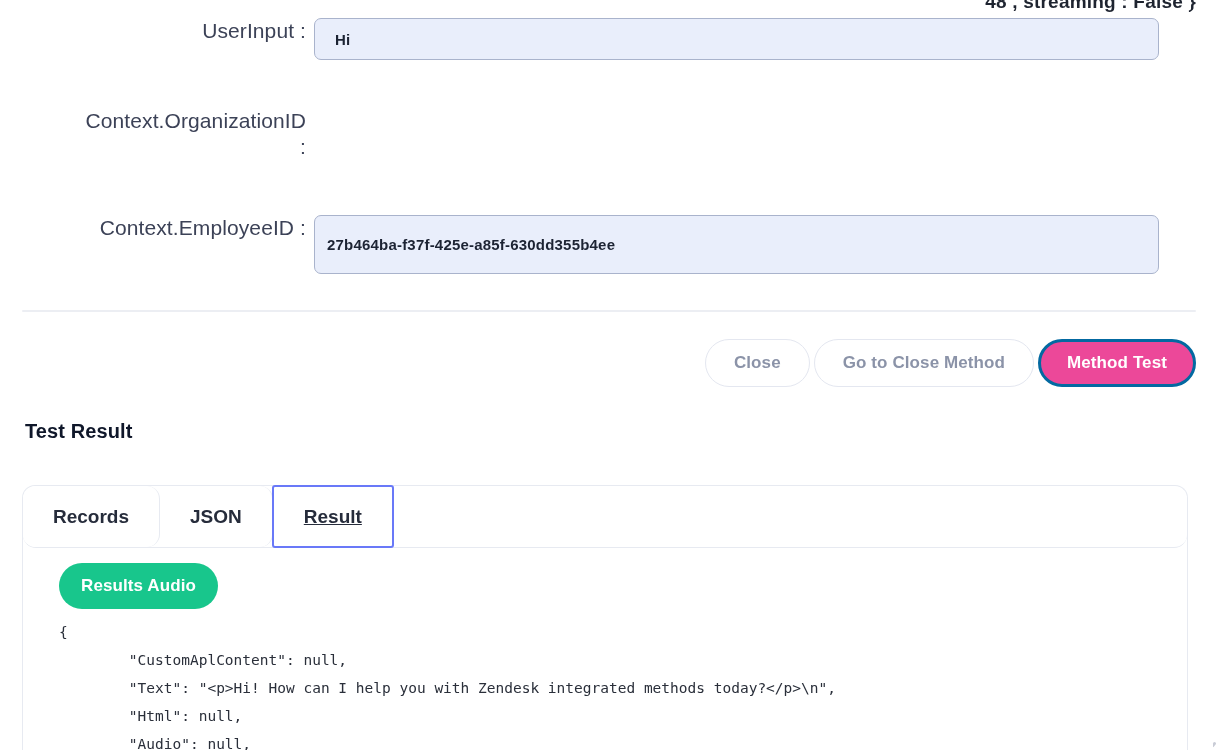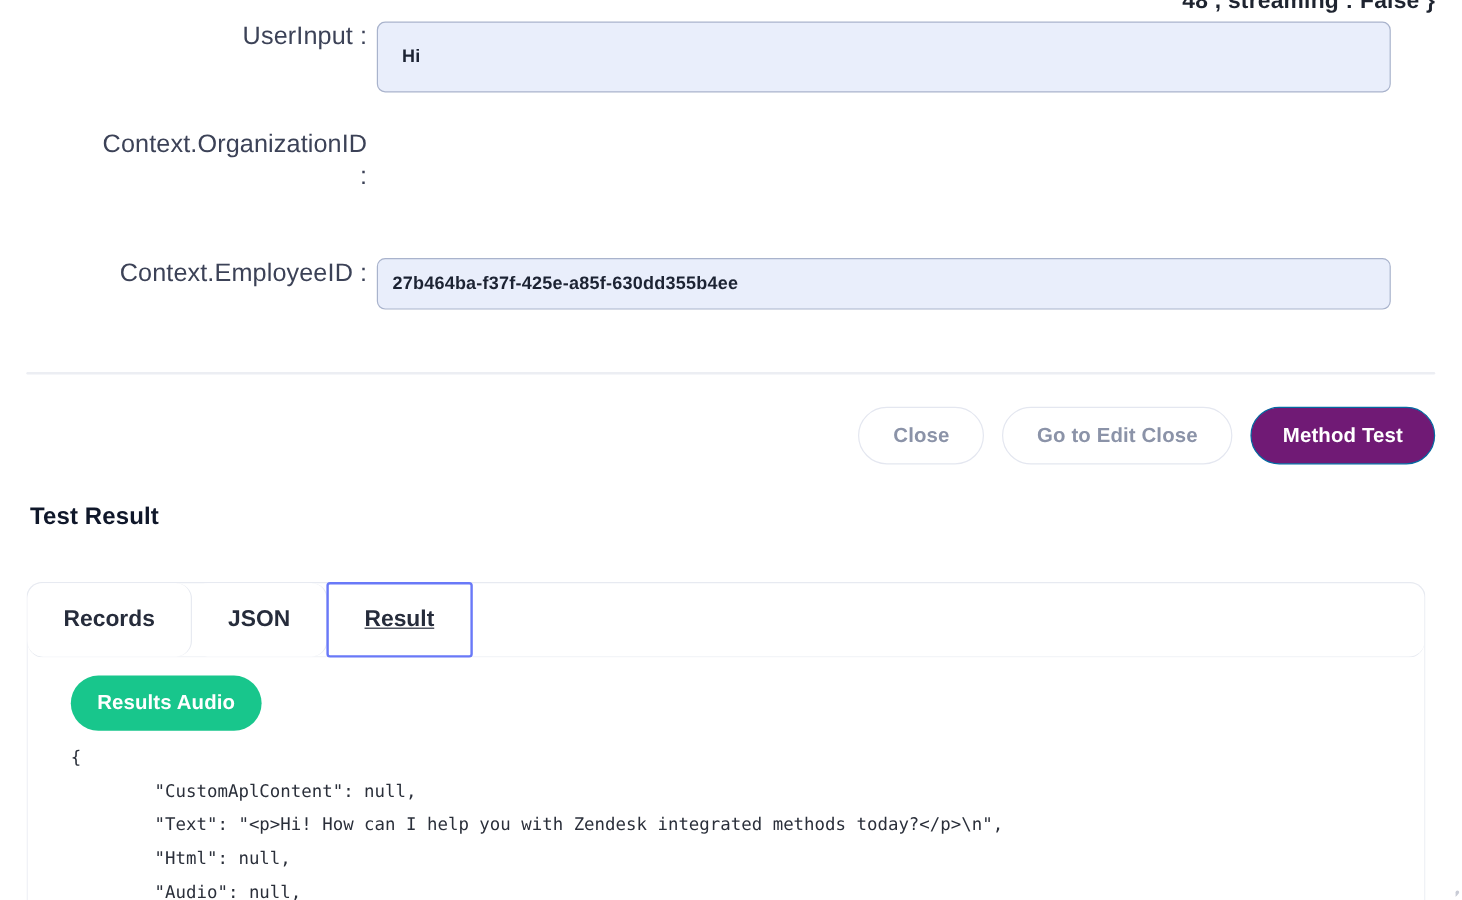--- a/index.html
+++ b/index.html
@@ -64,68 +64,68 @@
     border-radius: 7px;
     font-size: 15px;
     color: #1c2333;
     padding: 0 20px;
     display: flex;
     align-items: center;
     font-weight: 600;
     letter-spacing: .2px;
   }
   #row-userinput { top: 18px; left: 22px; }
-  #row-userinput .field { height: 59px; }
+  #row-userinput .field { height: 42px; }
   #row-orgid { top: 108px; left: 22px; }
   #row-orgid .field { height: 59px; }
   #row-empid { top: 215px; left: 22px; }
-  #row-empid .field { height: 43px; padding-left: 12px; }
+  #row-empid .field { height: 59px; padding-left: 12px; }
 
   
   .divider {
     position: absolute;
     top: 310px;
     left: 22px;
     width: 1174px;
     height: 2px;
     background: #eceef3;
   }
 
   
   .actions {
     position: absolute;
     top: 339px;
     left: 0;
     width: 1196px;
     display: flex;
     justify-content: flex-end;
     align-items: center;
-    gap: 15px;
+    gap: 4px;
   }
   .btn {
     border-radius: 26px;
     font-size: 17px;
     font-weight: bold;
     cursor: pointer;
     display: inline-flex;
     align-items: center;
     justify-content: center;
     height: 48px;
     letter-spacing: .1px;
     white-space: nowrap;
   }
   .btn-ghost {
     background: #ffffff;
     border: 1px solid #e4e7f0;
     color: #8b93a8;
     padding: 0 28px;
   }
   .btn-primary {
-    background: #701a75;
-    border: 1px solid #0369a1;
+    background: #ec4899;
+    border: 3px solid #0369a1;
     color: #ffffff;
     padding: 0 26px;
   }
 
   
   .section-title {
     position: absolute;
     top: 420px;
     left: 25px;
     font-size: 20px;
@@ -238,21 +238,21 @@
       <div class="row-label">Context.EmployeeID :</div>
       <div class="field">27b464ba-f37f-425e-a85f-630dd355b4ee</div>
     </div>
 
   </div>
 
   <div class="divider"></div>
 
   <div class="actions">
     <button class="btn btn-ghost">Close</button>
-    <button class="btn btn-ghost">Go to Edit Close</button>
+    <button class="btn btn-ghost">Go to Close Method</button>
     <button class="btn btn-primary">Method Test</button>
   </div>
 
   <div class="section-title">Test Result</div>
 
   <div class="result-panel">
     <div class="tabbar">
       <div class="tab">Records</div>
       <div class="tab">JSON</div>
       <div class="tab active">Result</div>

